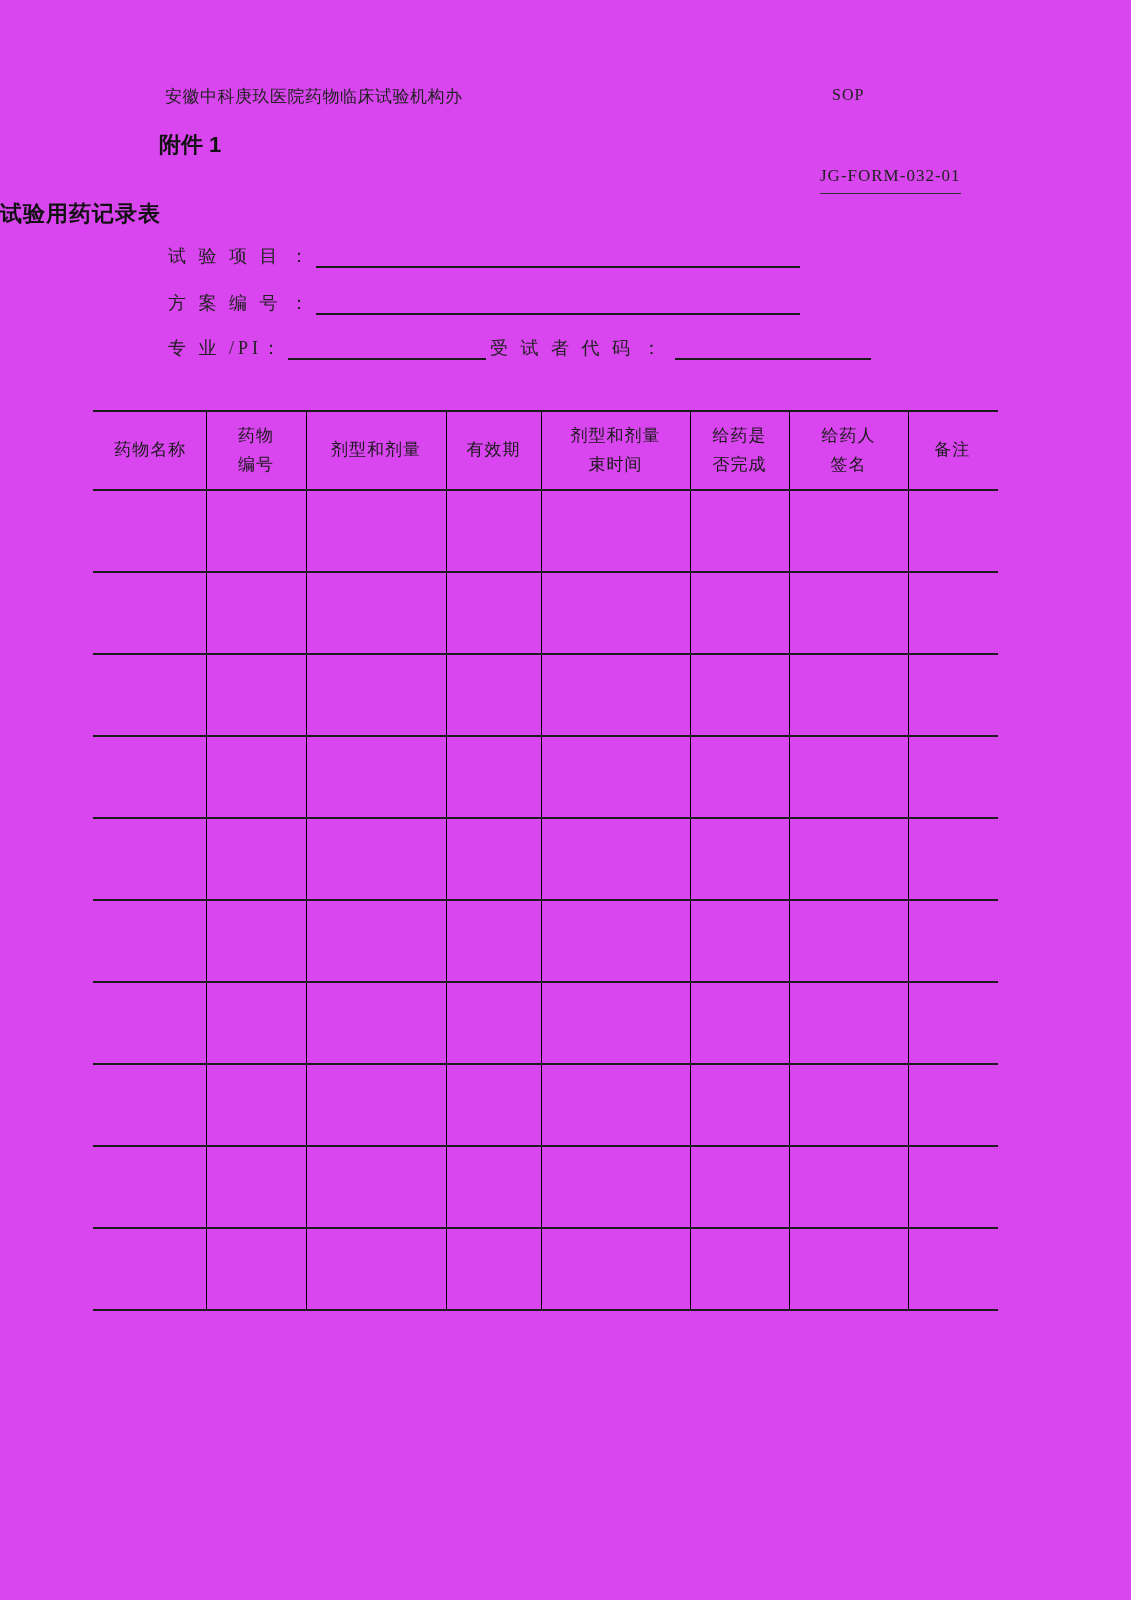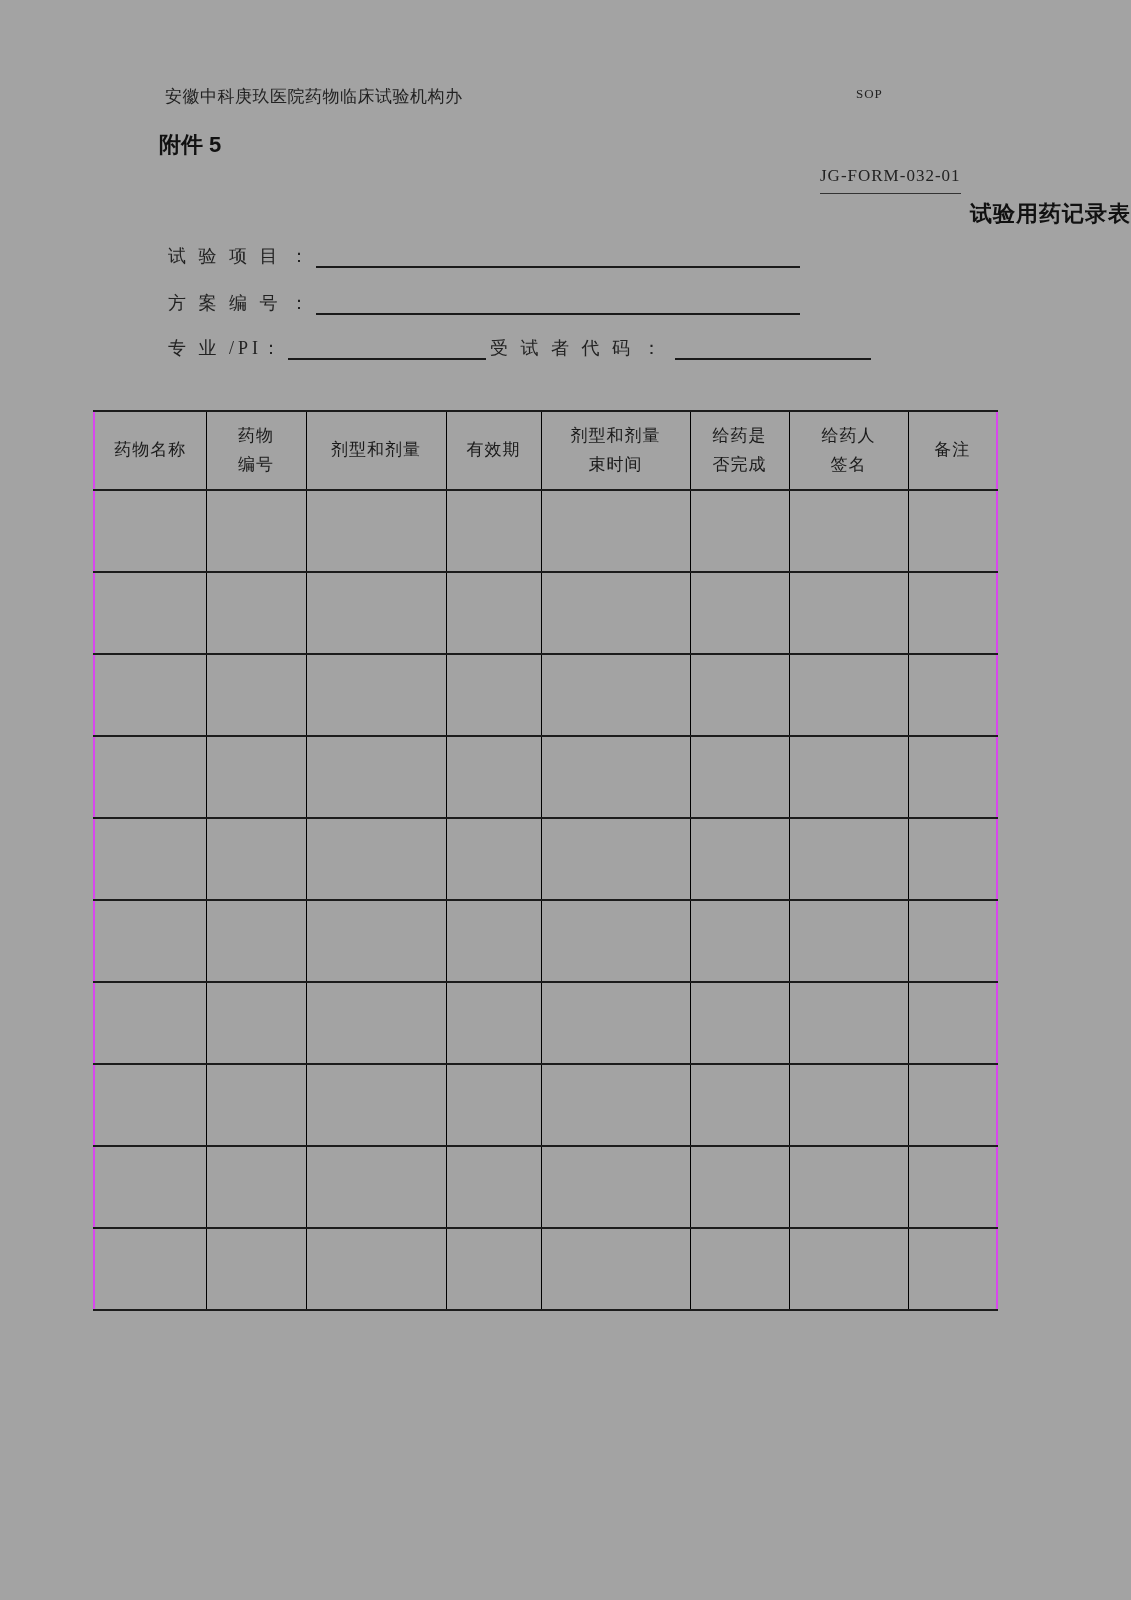--- a/index.html
+++ b/index.html
@@ -2,37 +2,36 @@
 <html><head>
 <meta charset="utf-8">
 <style>
   * { margin: 0; padding: 0; box-sizing: border-box; }
   html, body { background: #ffffff; }
   body { font-family: "Liberation Serif", "DejaVu Serif", serif; color: #1a1a1a; }
   .page {
     position: relative;
     width: 1131px;
     height: 1600px;
-    background: #a3a3a3;
+    background: #d946ef;
     overflow: hidden;
   }
   .doc-header-left {
     position: absolute;
     left: 165px; top: 85px;
     font-size: 17px;
     letter-spacing: 0.5px;
     color: #222;
   }
   .doc-header-right {
     position: absolute;
     left: 832px; top: 86px;
-    font-size: 13px;
+    font-size: 16px;
     letter-spacing: 1px;
     color: #222;
-    margin-left: 24px;
   }
   .attachment-label {
     position: absolute;
     left: 159px; top: 130px;
     font-family: "Liberation Sans", "DejaVu Sans", sans-serif;
     font-weight: 700;
     font-size: 22px;
     color: #111;
   }
   .form-code {
@@ -41,21 +40,21 @@
     font-size: 17px;
     letter-spacing: 1px;
     border-bottom: 1.5px solid #333;
     padding-bottom: 7px;
     color: #222;
   }
   .doc-title {
     position: absolute;
     left: 0; top: 199px;
     width: 1131px;
-    text-align: right;
+    text-align: left;
     font-family: "Liberation Sans", "DejaVu Sans", sans-serif;
     font-weight: 700;
     font-size: 22px;
     letter-spacing: 1px;
     color: #111;
   }
   .field-row {
     position: absolute;
     left: 168px;
     display: flex;
@@ -118,21 +117,21 @@
 </style>
 </head>
 <body>
 
 <div class="page">
 
   <div class="doc-header-left">安徽中科庚玖医院药物临床试验机构办</div>
 
   <div class="doc-header-right">SOP</div>
 
-  <div class="attachment-label">附件 5</div>
+  <div class="attachment-label">附件 1</div>
 
   <div class="form-code">JG-FORM-032-01</div>
 
   <div class="doc-title">试验用药记录表</div>
 
   <div class="field-row" style="top: 244px;">
     <span class="label">试 验 项 目 ：</span>
     <span class="blank blank-long"></span>
   </div>
 

